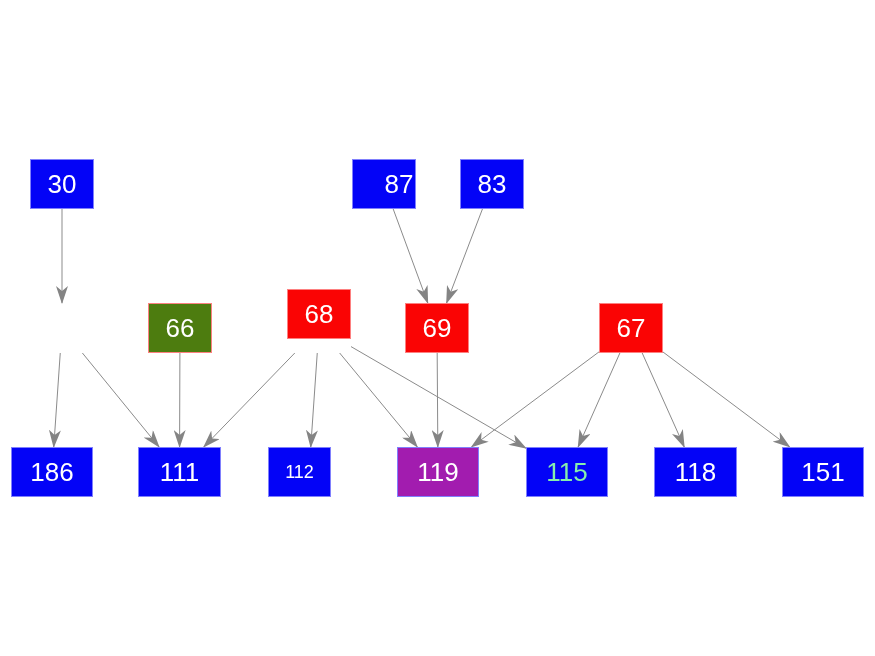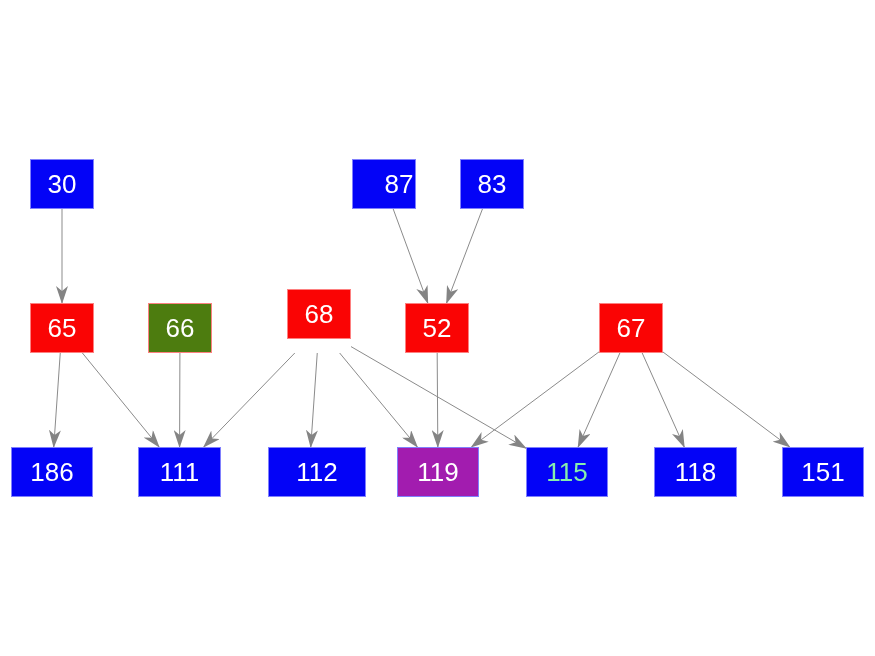--- a/index.html
+++ b/index.html
@@ -55,26 +55,25 @@
         <line x1="599" y1="351.87564766839375" x2="471.50694444444446" y2="447" stroke="#8b8b8b" stroke-width="1" marker-end="url(#arrowhead)"></line>
         <line x1="619.8888888888889" y1="353" x2="578.1111111111111" y2="447" stroke="#8b8b8b" stroke-width="1" marker-end="url(#arrowhead)"></line>
         <line x1="642.1979166666666" y1="353" x2="684.3020833333334" y2="447" stroke="#8b8b8b" stroke-width="1" marker-end="url(#arrowhead)"></line>
         <line x1="663" y1="352" x2="789.6666666666666" y2="447" stroke="#8b8b8b" stroke-width="1" marker-end="url(#arrowhead)"></line>
       </g>
   </svg>
   <div class="node-layer">
       <div class="node" style="left: 30px; top: 159px; width: 64px; height: 50px; background: rgb(3, 3, 247); border-color: rgb(128, 128, 253); color: rgb(255, 255, 255); font-size: 26px;">30</div>
       <div class="node" style="left: 352px; top: 159px; width: 64px; height: 50px; background: rgb(3, 3, 247); border-color: rgb(128, 128, 253); color: rgb(255, 255, 255); font-size: 26px; padding-left: 30px;">87</div>
       <div class="node" style="left: 460px; top: 159px; width: 64px; height: 50px; background: rgb(3, 3, 247); border-color: rgb(128, 128, 253); color: rgb(255, 255, 255); font-size: 26px;">83</div>
-      <div class="node" style="left: 30px; top: 303px; width: 64px; height: 50px; background: rgb(250, 4, 4); border-color: rgb(253, 128, 128); color: rgb(255, 255, 255); font-size: 26px;">65</div>
       <div class="node" style="left: 148px; top: 303px; width: 64px; height: 50px; background: #4d7c0f; border-color: rgb(253, 128, 128); color: rgb(255, 255, 255); font-size: 26px;">66</div>
       <div class="node" style="left: 287px; top: 289px; width: 64px; height: 50px; background: rgb(250, 4, 4); border-color: rgb(253, 128, 128); color: rgb(255, 255, 255); font-size: 26px;">68</div>
-      <div class="node" style="left: 405px; top: 303px; width: 64px; height: 50px; background: rgb(250, 4, 4); border-color: rgb(253, 128, 128); color: rgb(255, 255, 255); font-size: 26px;">52</div>
+      <div class="node" style="left: 405px; top: 303px; width: 64px; height: 50px; background: rgb(250, 4, 4); border-color: rgb(253, 128, 128); color: rgb(255, 255, 255); font-size: 26px;">69</div>
       <div class="node" style="left: 599px; top: 303px; width: 64px; height: 50px; background: rgb(250, 4, 4); border-color: rgb(253, 128, 128); color: rgb(255, 255, 255); font-size: 26px;">67</div>
       <div class="node" style="left: 11px; top: 447px; width: 82px; height: 50px; background: rgb(3, 3, 247); border-color: rgb(128, 128, 253); color: rgb(255, 255, 255); font-size: 26px;">186</div>
       <div class="node" style="left: 138px; top: 447px; width: 83px; height: 50px; background: rgb(3, 3, 247); border-color: rgb(128, 128, 253); color: rgb(255, 255, 255); font-size: 26px;">111</div>
-      <div class="node" style="left: 268px; top: 447px; width: 98px; height: 50px; background: rgb(3, 3, 247); border-color: rgb(128, 128, 253); color: rgb(255, 255, 255); font-size: 26px;">112</div>
+      <div class="node" style="left: 268px; top: 447px; width: 63px; height: 50px; background: rgb(3, 3, 247); border-color: rgb(128, 128, 253); color: rgb(255, 255, 255); font-size: 18px;">112</div>
       <div class="node" style="left: 397px; top: 447px; width: 82px; height: 50px; background: #a21caf; border-color: rgb(128, 128, 253); color: rgb(255, 255, 255); font-size: 26px;">119</div>
       <div class="node" style="left: 526px; top: 447px; width: 82px; height: 50px; background: rgb(3, 3, 247); border-color: rgb(128, 128, 253); color: #86efac; font-size: 26px;">115</div>
       <div class="node" style="left: 654px; top: 447px; width: 83px; height: 50px; background: rgb(3, 3, 247); border-color: rgb(128, 128, 253); color: rgb(255, 255, 255); font-size: 26px;">118</div>
       <div class="node" style="left: 782px; top: 447px; width: 82px; height: 50px; background: rgb(3, 3, 247); border-color: rgb(128, 128, 253); color: rgb(255, 255, 255); font-size: 26px;">151</div>
     </div>
 </div>
 
 </body></html>

